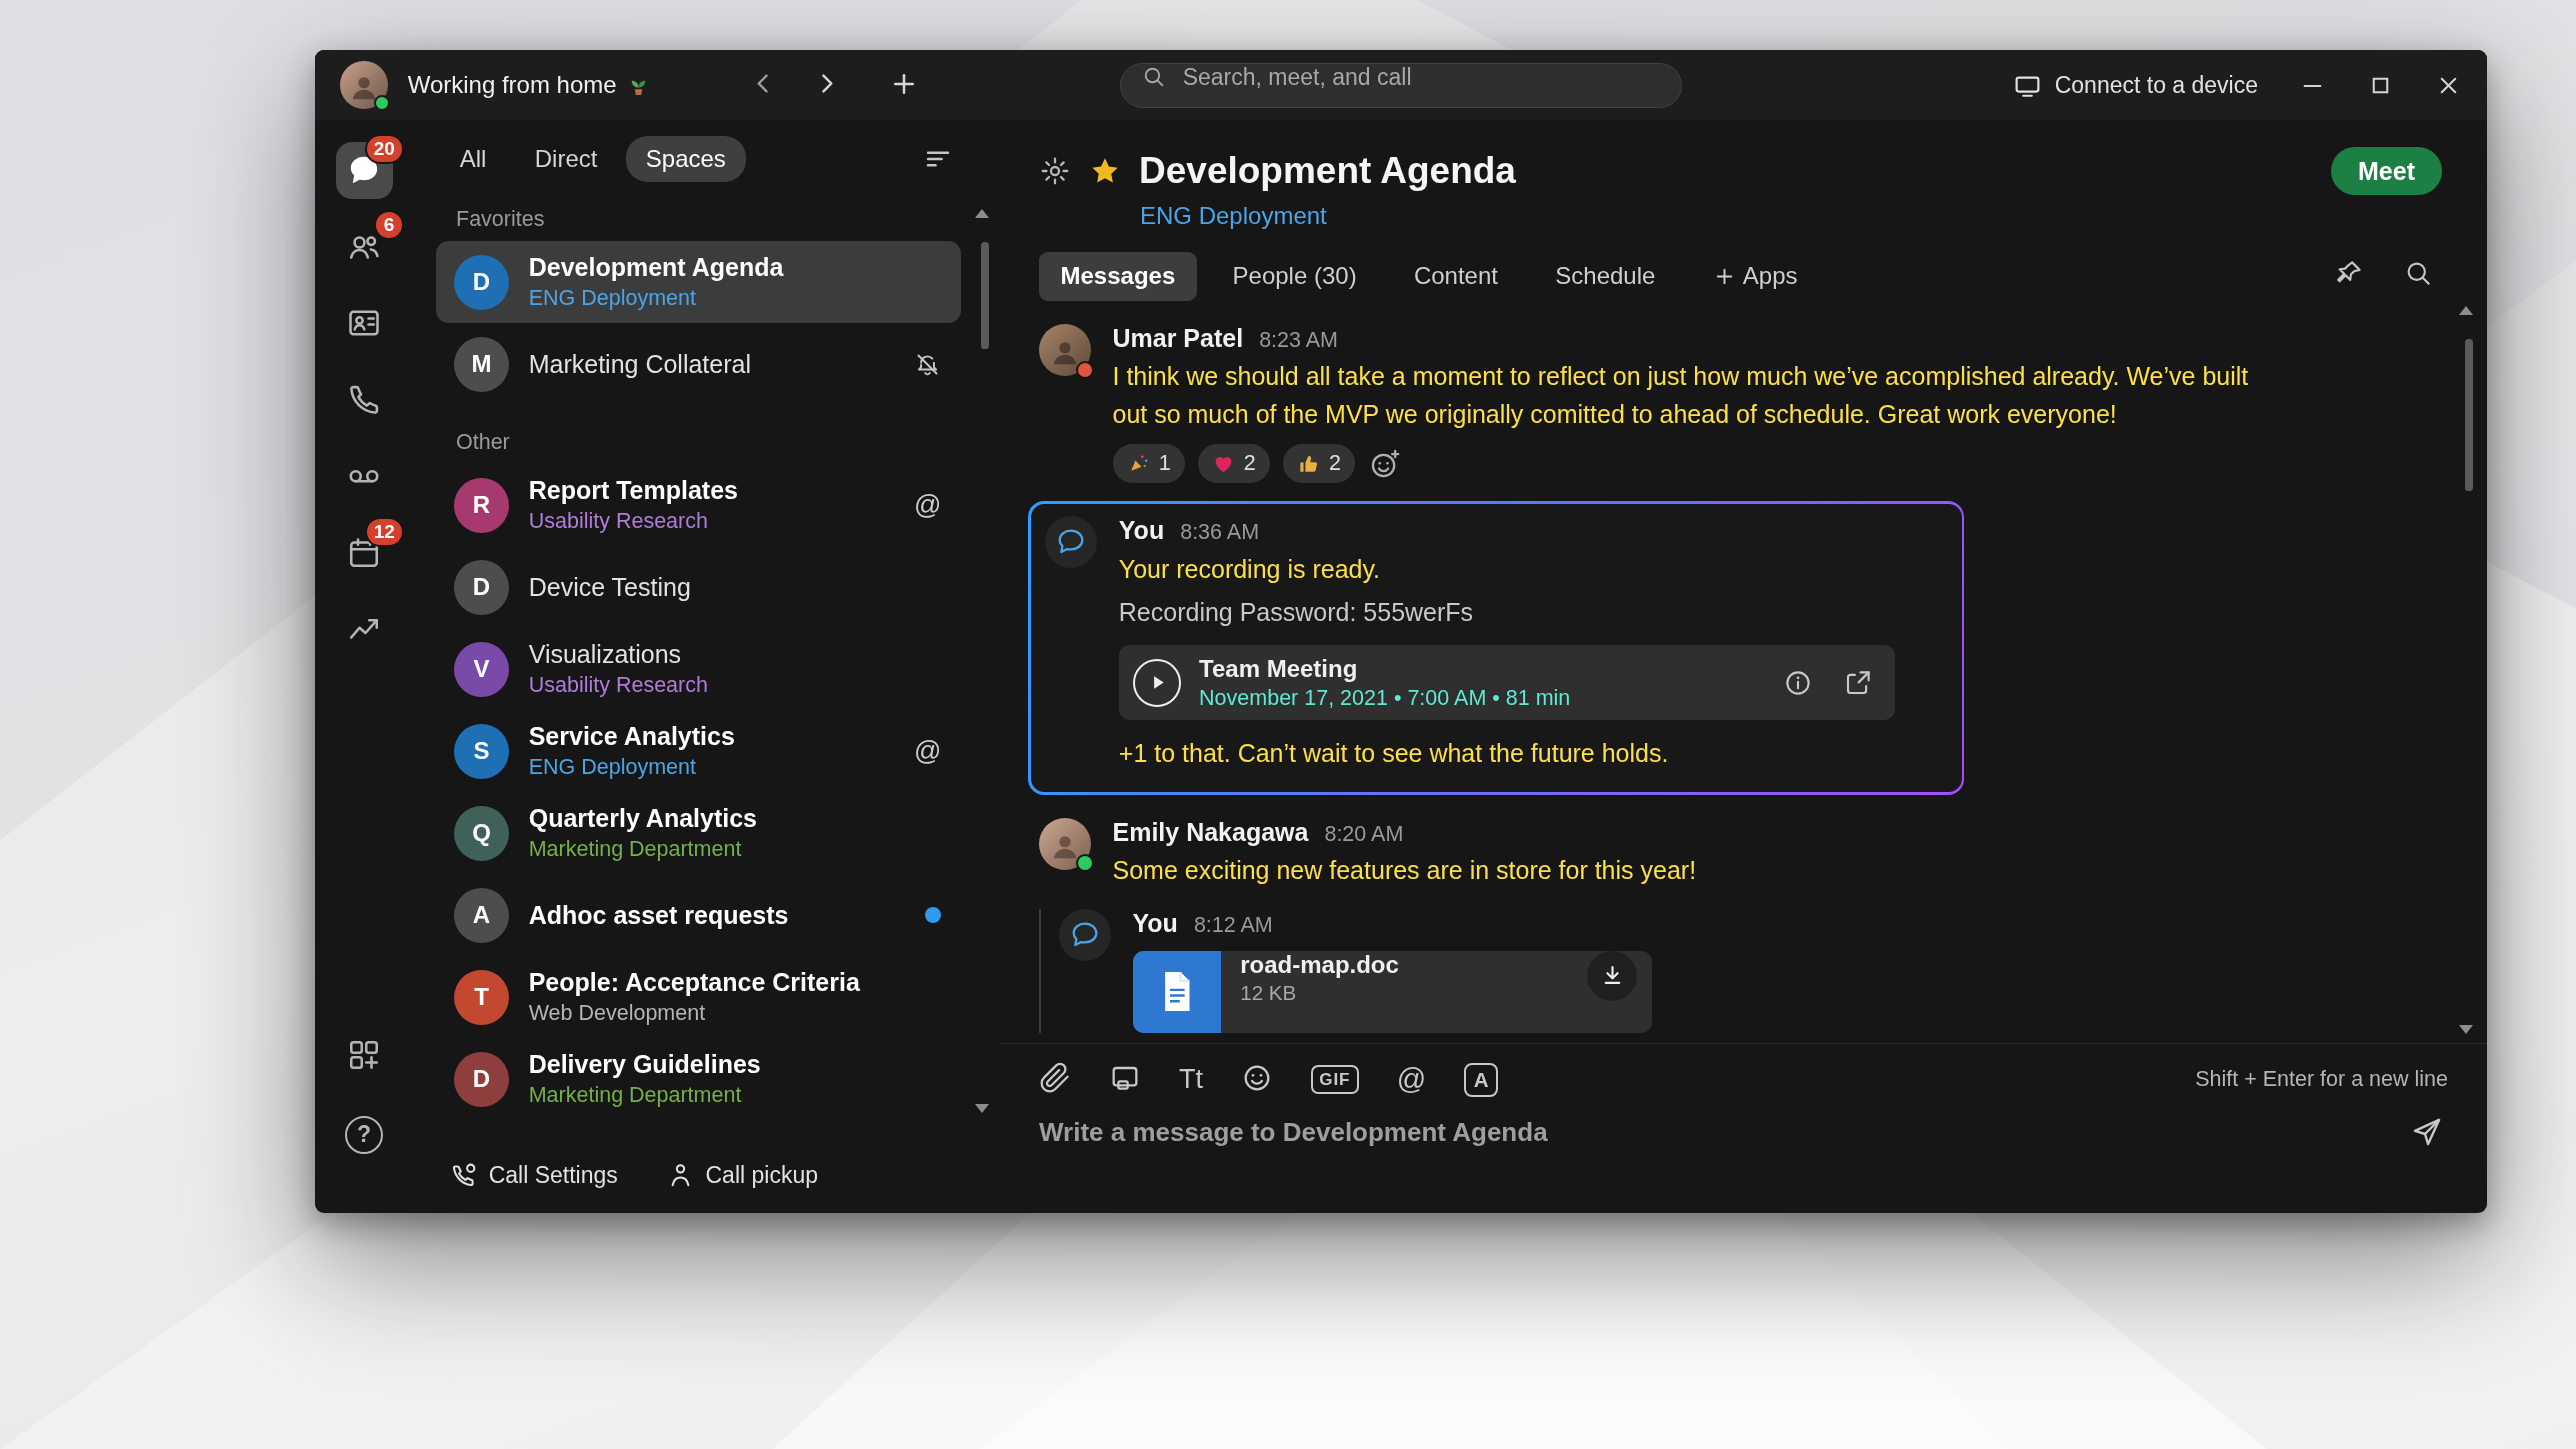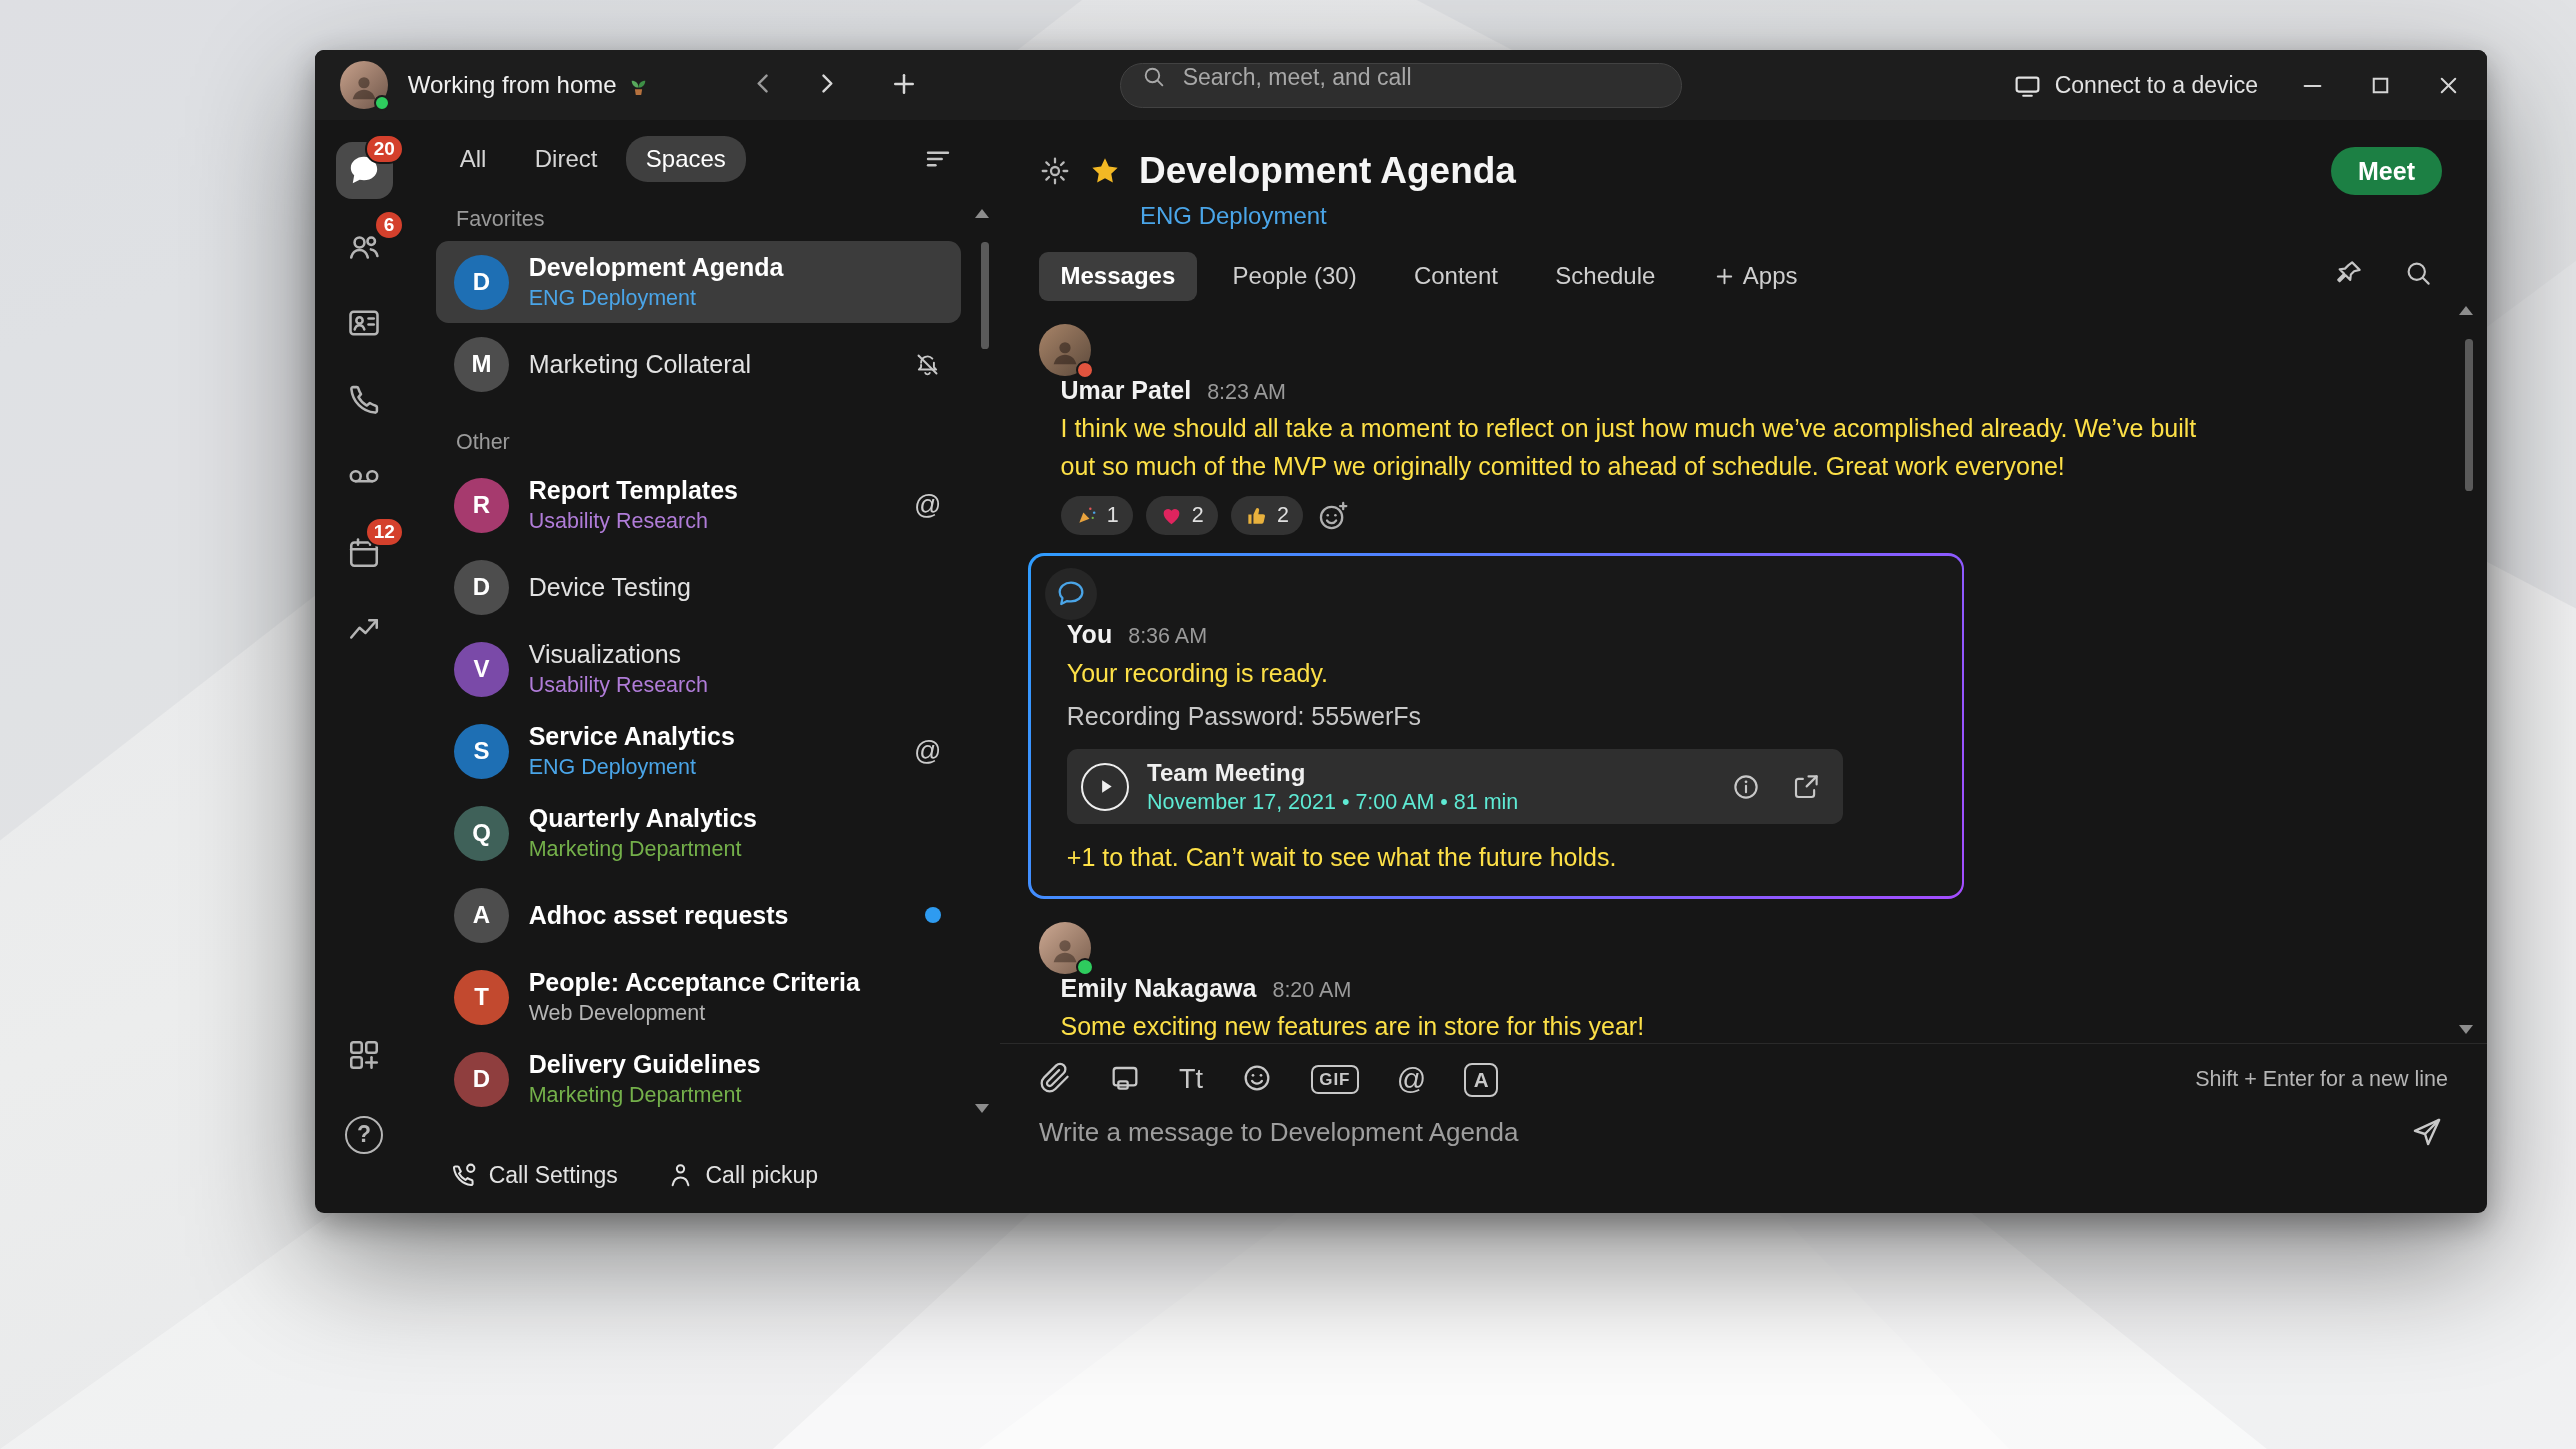--- a/index.html
+++ b/index.html
@@ -105,21 +105,21 @@
               height:48px; padding:0 27px; border-radius:24px; border:none; display:flex; align-items:center;
               font-family:inherit; }
   .mn-team { margin:7.2px 0 0 140px; font-size:24px; color:#4aa5e8; }
   .mn-tabs { display:flex; align-items:center; margin-top:21.5px; padding-left:39px; gap:14.3px; font-size:24px; color:#cfcfcf; }
   .tab { padding:10.7px 21.5px; }
   .tab.active { background:#3d3d3d; border-radius:9px; color:#fff; font-weight:600; }
   .tab-apps { display:flex; align-items:center; gap:7.2px; }
   .mn-tabs-right { margin-left:auto; display:flex; gap:39px; margin-right:54px; color:#c5c5c5; }
 
   .messages { flex:1; overflow:hidden; position:relative; padding:23px 107px 0 39px; }
-  .msg { display:flex;flex-direction:column; }
+  .msg { display:flex; }
   .msg-av { width:52px; height:52px; border-radius:50%; flex-shrink:0; position:relative; }
   .photo-umar { background:linear-gradient(135deg,#a88468,#5d4a3c); }
   .photo-emily { background:linear-gradient(135deg,#cca892,#7a5f4e); }
   .av-badge-red { position:absolute; right:-2.7px; bottom:-2.7px; width:18px; height:18px; border-radius:50%;
                   background:#e1543e; border:2.7px solid #161616; }
   .av-badge-green { position:absolute; right:-2.7px; bottom:-2.7px; width:18px; height:18px; border-radius:50%;
                     background:#2ecc5e; border:2.7px solid #161616; }
   .bubble-av { background:#262626; display:flex; align-items:center; justify-content:center; color:#4aa5e8; }
   .msg-body { margin-left:21.5px; flex:1; min-width:0; }
   .msg-head { display:flex; align-items:baseline; gap:16px; }
@@ -158,21 +158,21 @@
 
   
   .compose { height:170px; border-top:0.9px solid #2a2a2a; padding:18px 39px 0; }
   .cp-row1 { display:flex; align-items:center; gap:38px; color:#c8c8c8; }
   .cp-tt { font-size:27px; color:#c8c8c8; line-height:1; }
   .cp-gif { font-size:17px; font-weight:700; border:2.2px solid #c8c8c8; border-radius:7.2px; padding:2.7px 6.3px; letter-spacing:0.9px; }
   .cp-at { font-size:29px; line-height:1; }
   .cp-abox { width:34px; height:34px; border:2.2px solid #c8c8c8; border-radius:8px; display:flex; align-items:center;
              justify-content:center; font-size:20.6px; font-weight:700; }
   .cp-hint { margin-left:auto; font-size:21.5px; color:#b5b5b5; }
-  .cp-row2 { display:flex; align-items:center; margin-top:18px; }
+  .cp-row2 { display:flex; align-items:center; margin-top:18px;font-weight:bold; }
   .cp-input { font-size:26px; color:#9e9e9e; flex:1; }
   .cp-send { color:#c8c8c8; margin-right:3.6px; background:none; border:none; display:flex; }
 </style>
 </head>
 <body>
 
 <div class="screen">
   <div class="bgshape bg1"></div>
   <div class="bgshape bg2"></div>
   <div class="bgshape bg3"></div>

